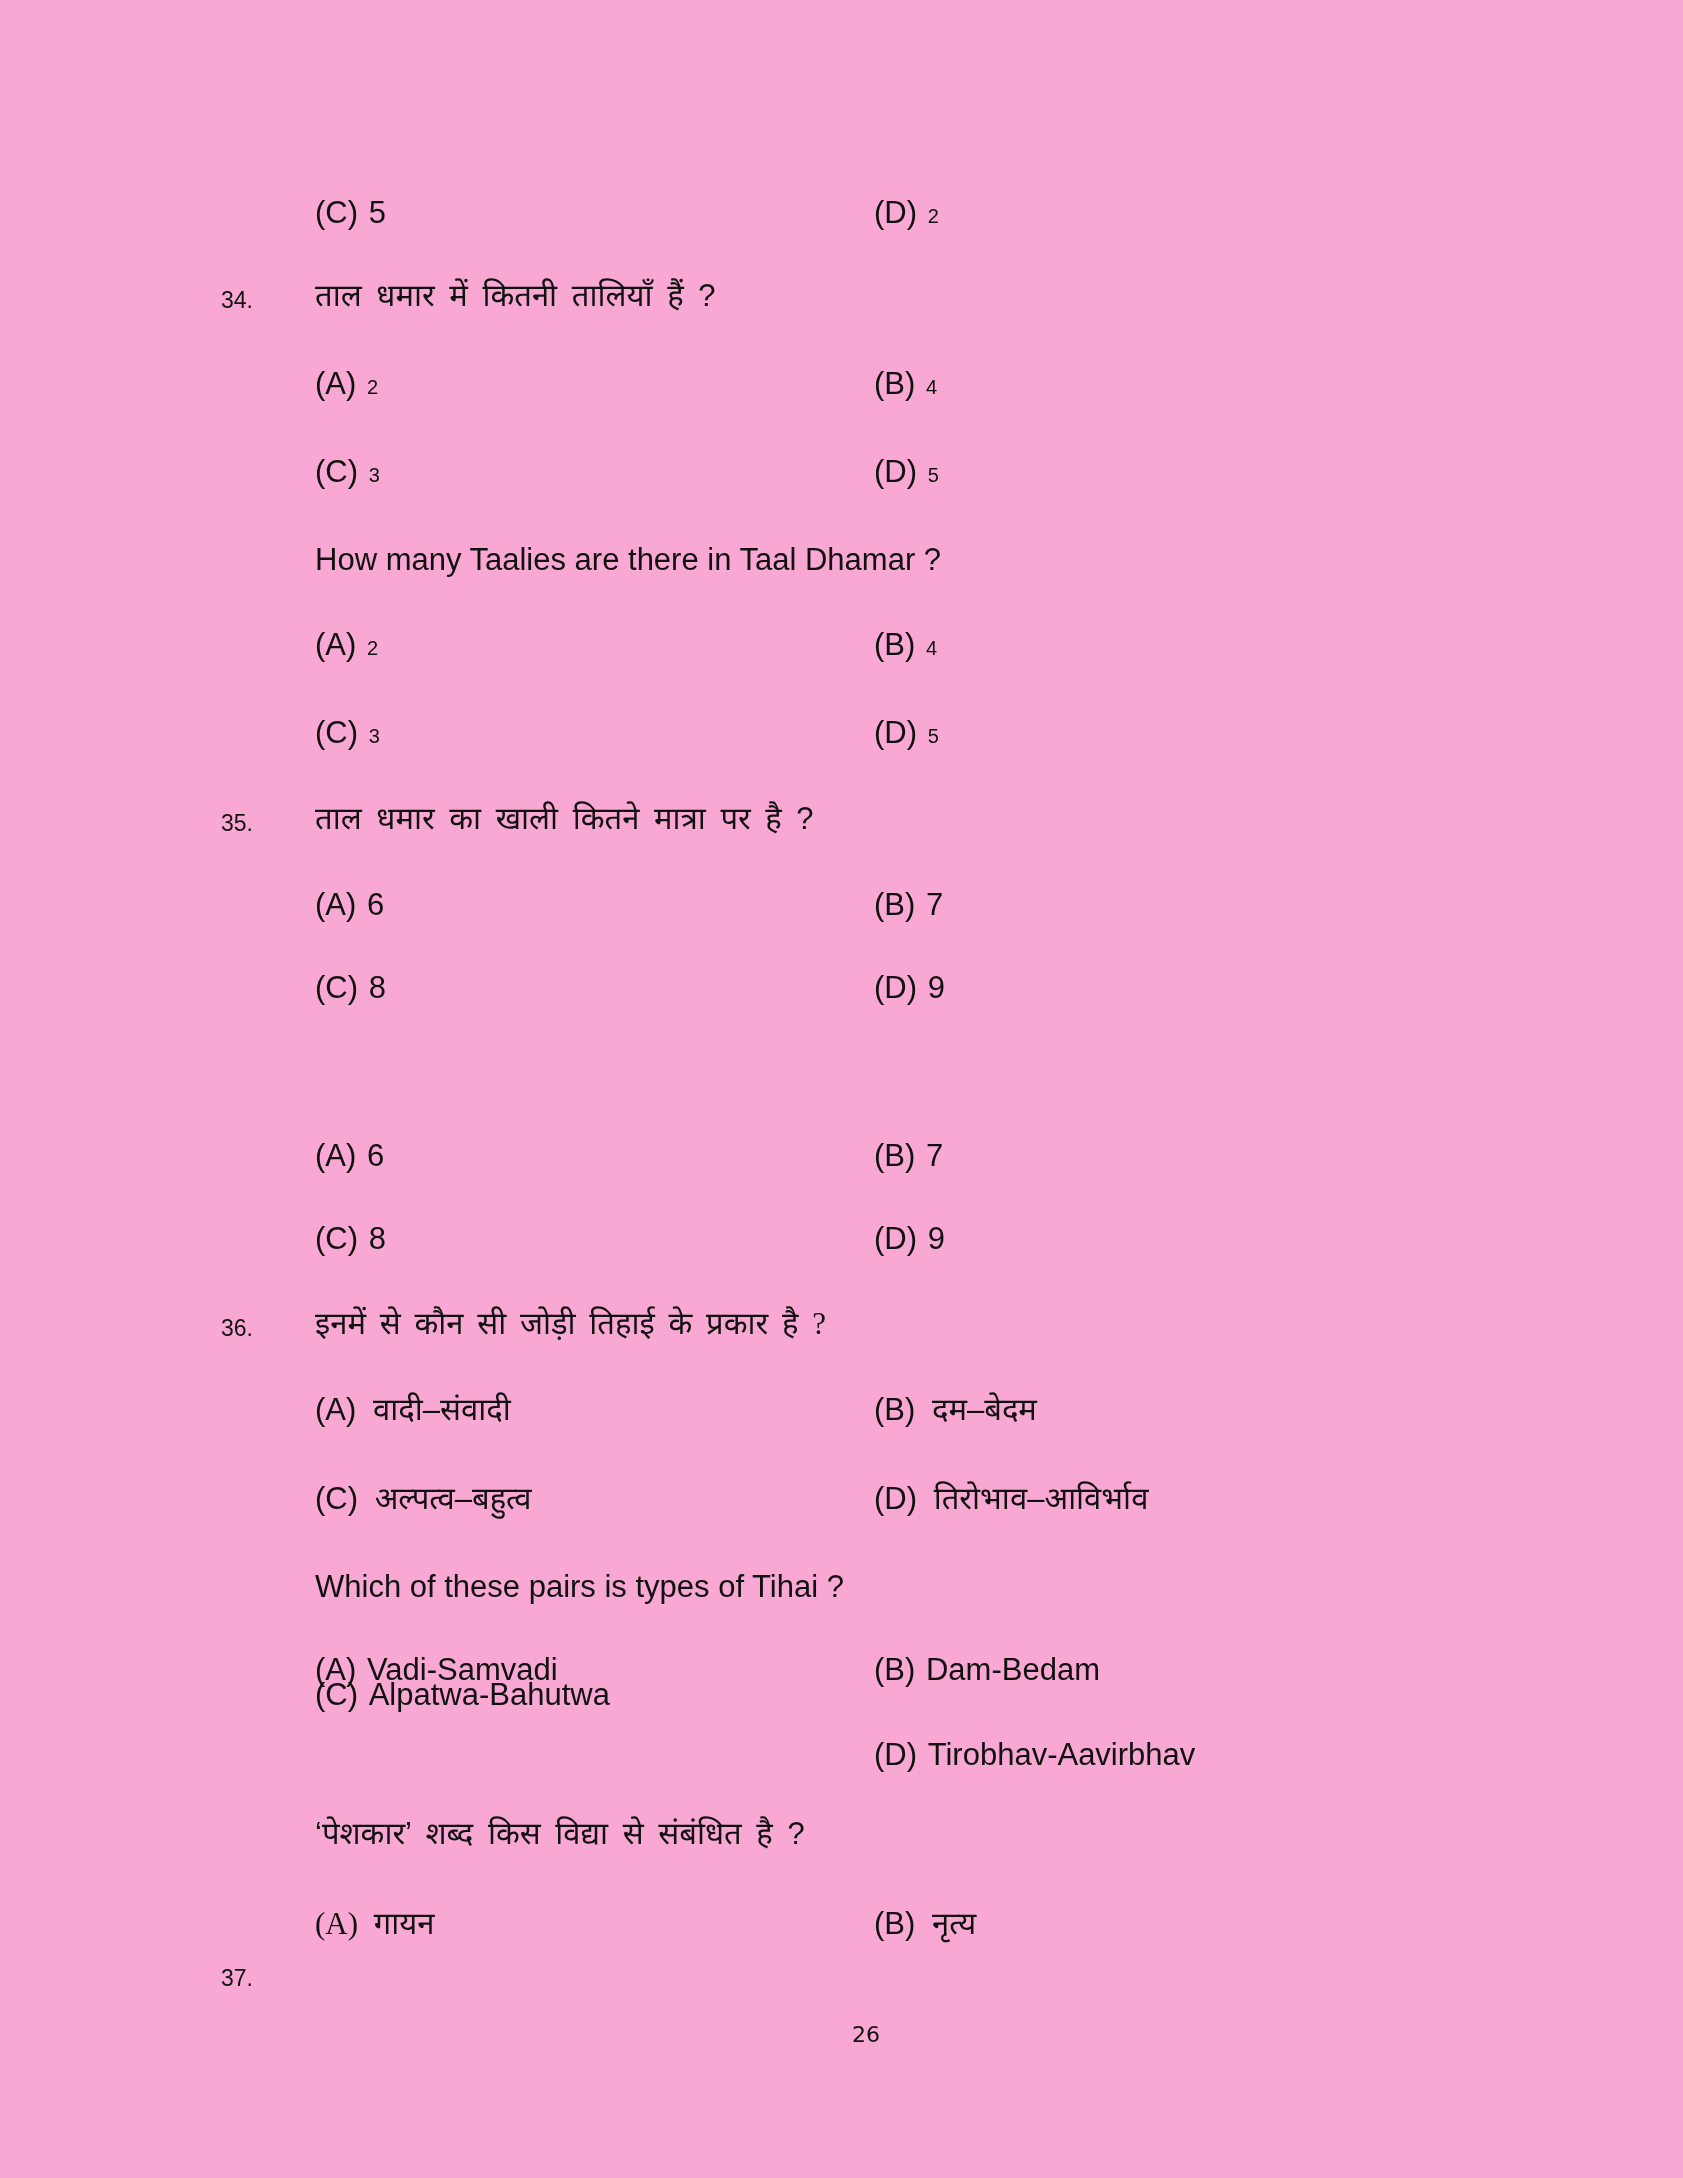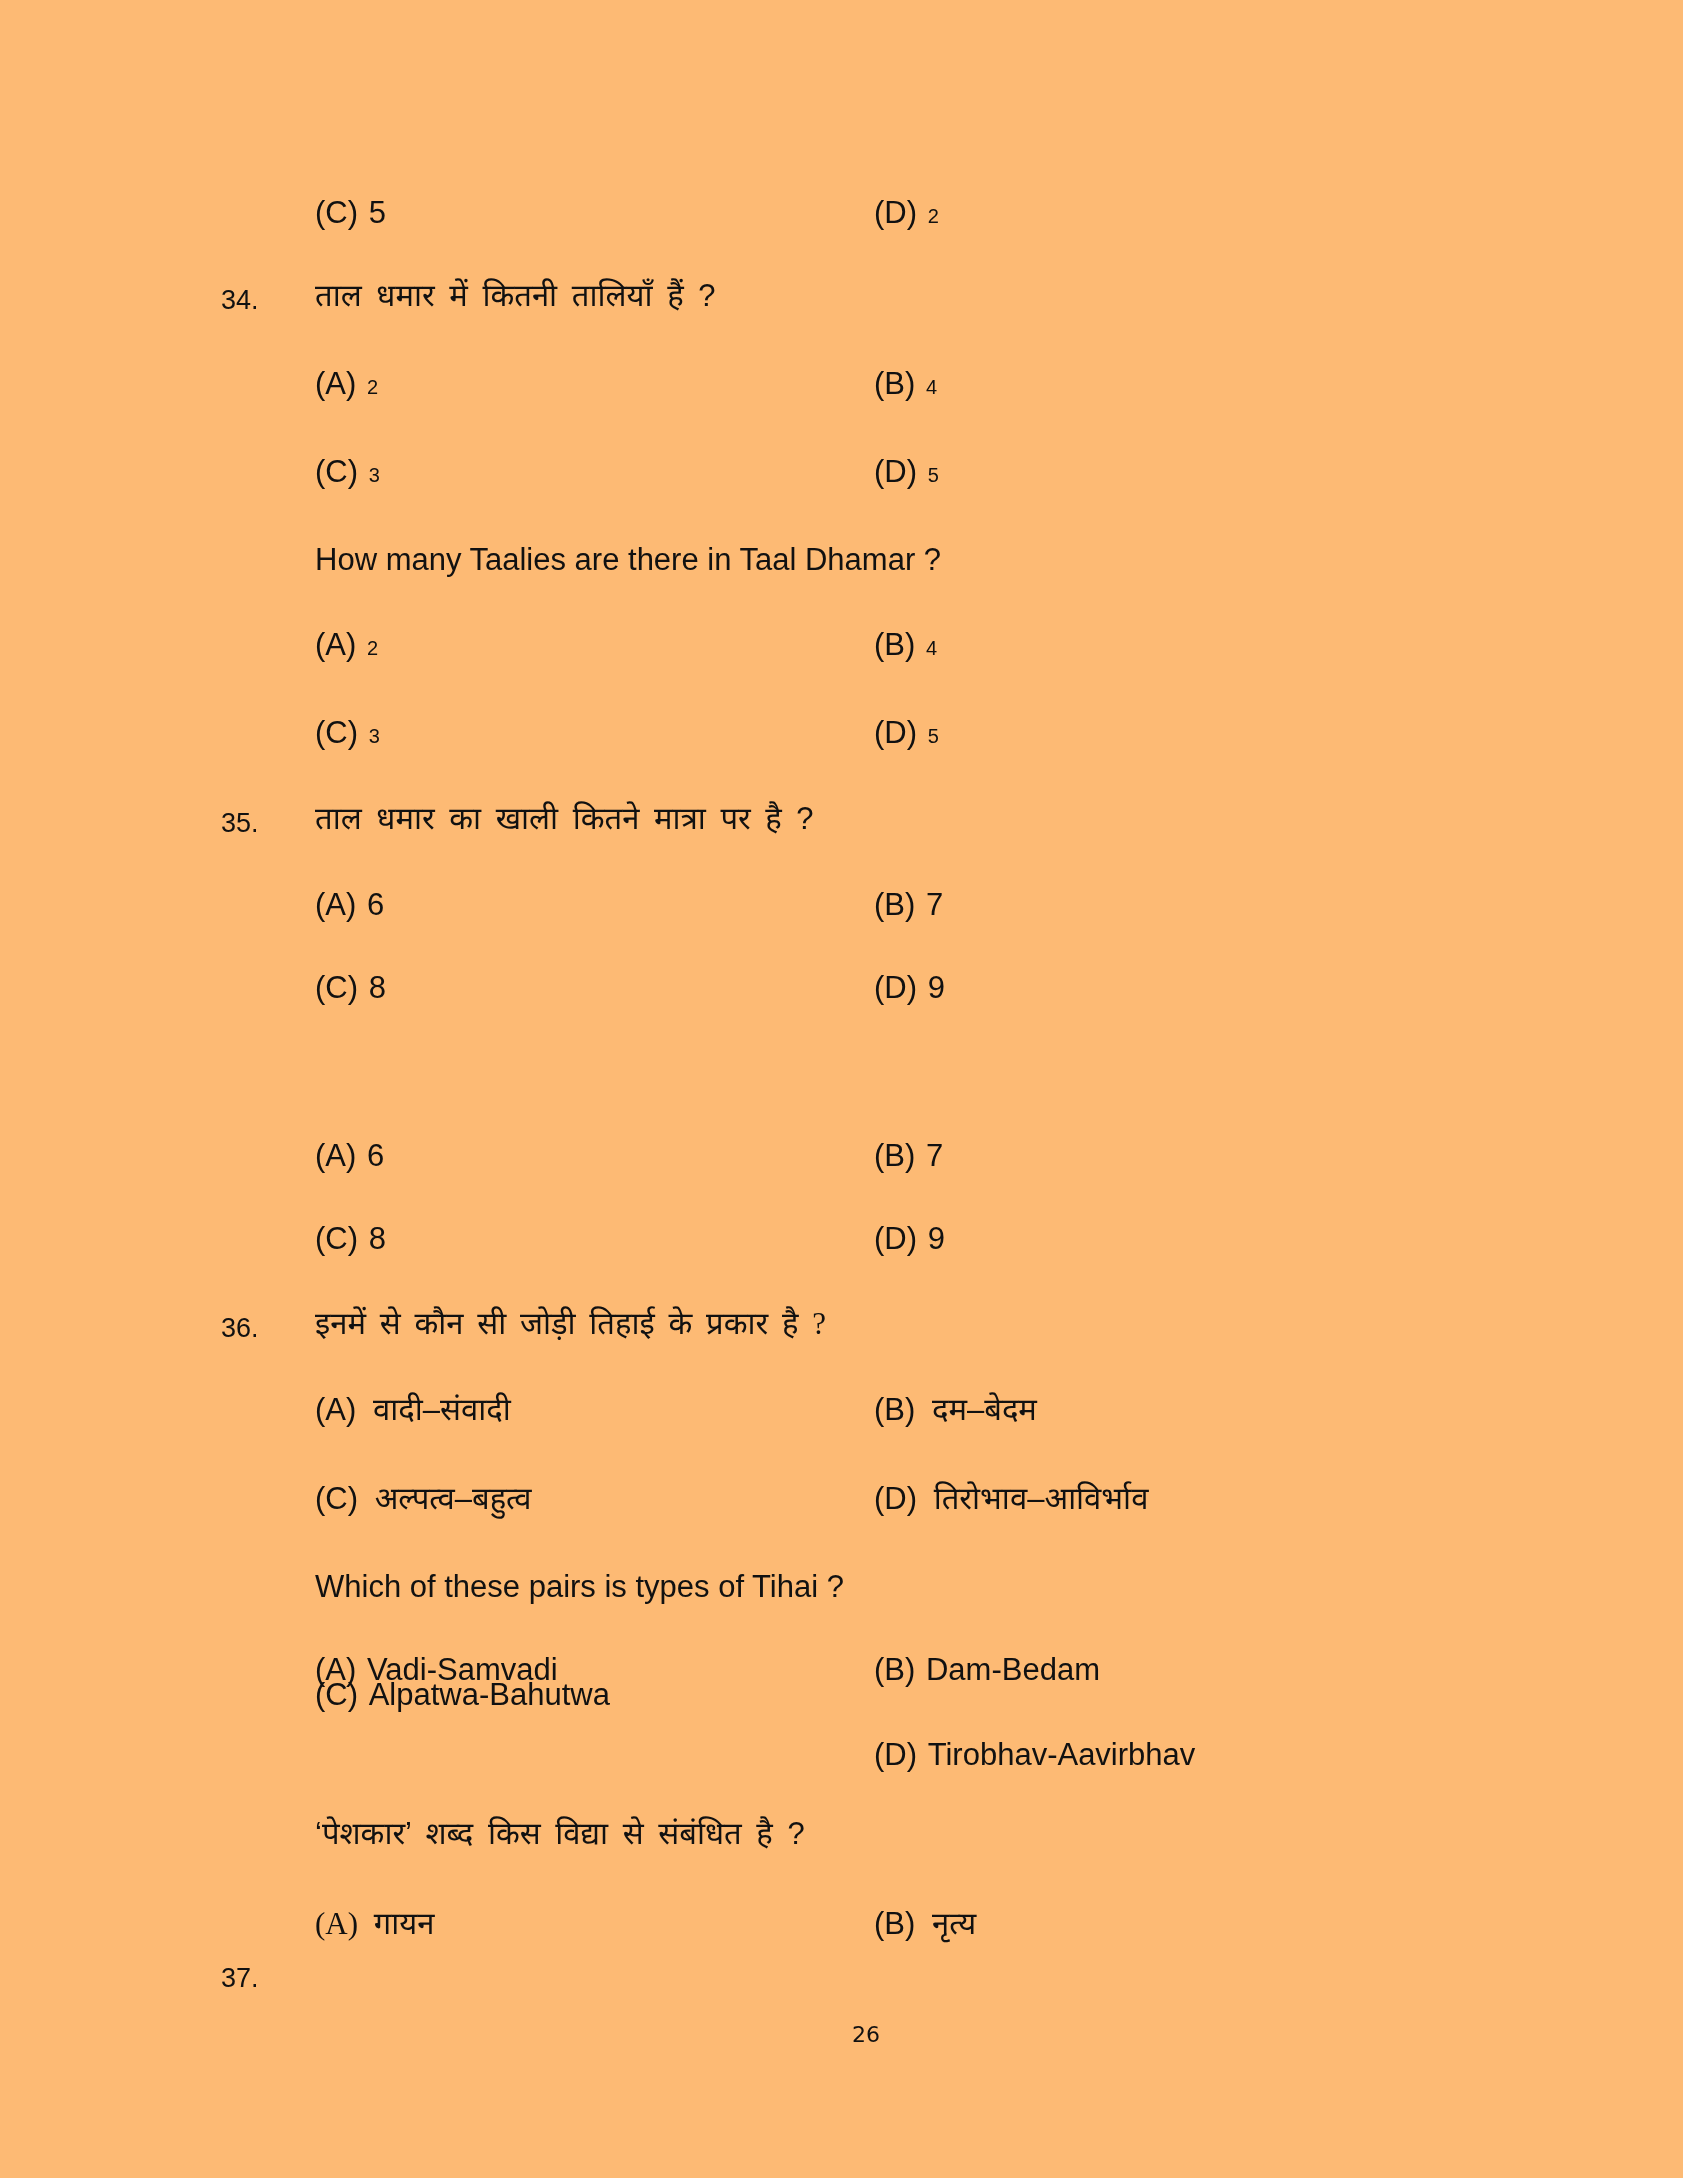--- a/index.html
+++ b/index.html
@@ -13,34 +13,34 @@
       position: relative;
       overflow: hidden;
       color: #111111;
       font-family: "Liberation Sans", "DejaVu Sans", sans-serif;
     }
     .page {
       position: absolute;
       left: 0; top: 0;
       width: 1683px;
       height: 2178px;
-      background: #fdba74;
+      background: #f9a8d4;
     }
     .line {
       position: absolute;
       height: 44px;
       line-height: 44px;
       white-space: nowrap;
       font-size: 31px;
       letter-spacing: 0px;
     }
     .qnum {
       position: absolute;
       left: 221px;
-      font-size: 27px;
+      font-size: 23px;
       height: 44px;
       line-height: 44px;
       white-space: nowrap;
     }
     .qtext {
       left: 315px;
     }
     .hi {
       font-size: 31px;
       word-spacing: 6px;

